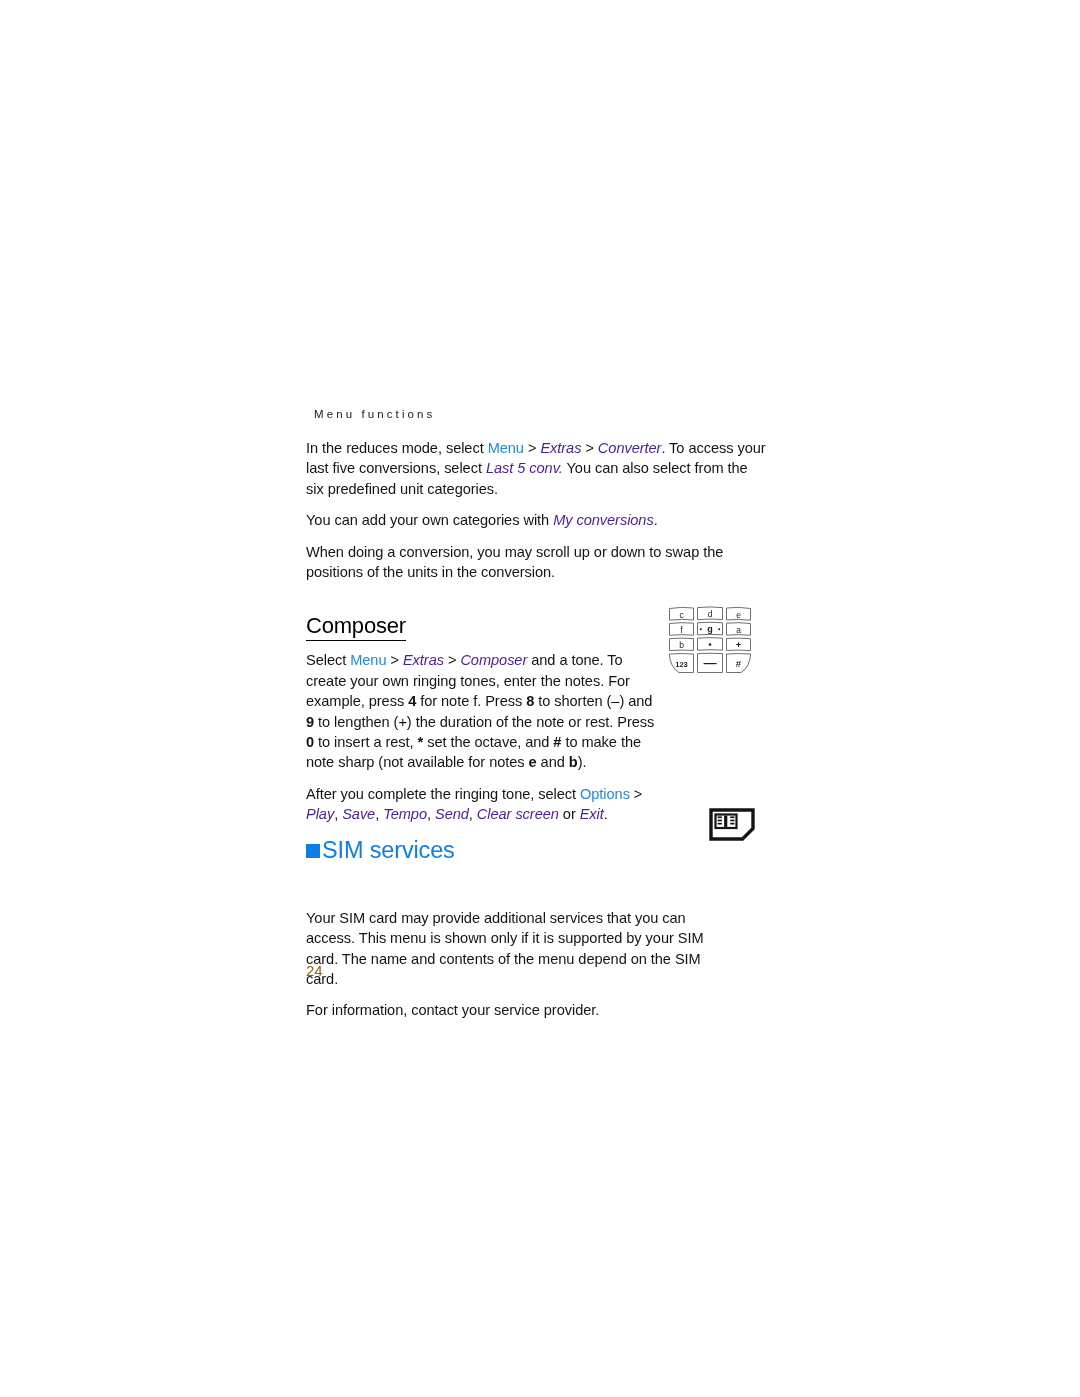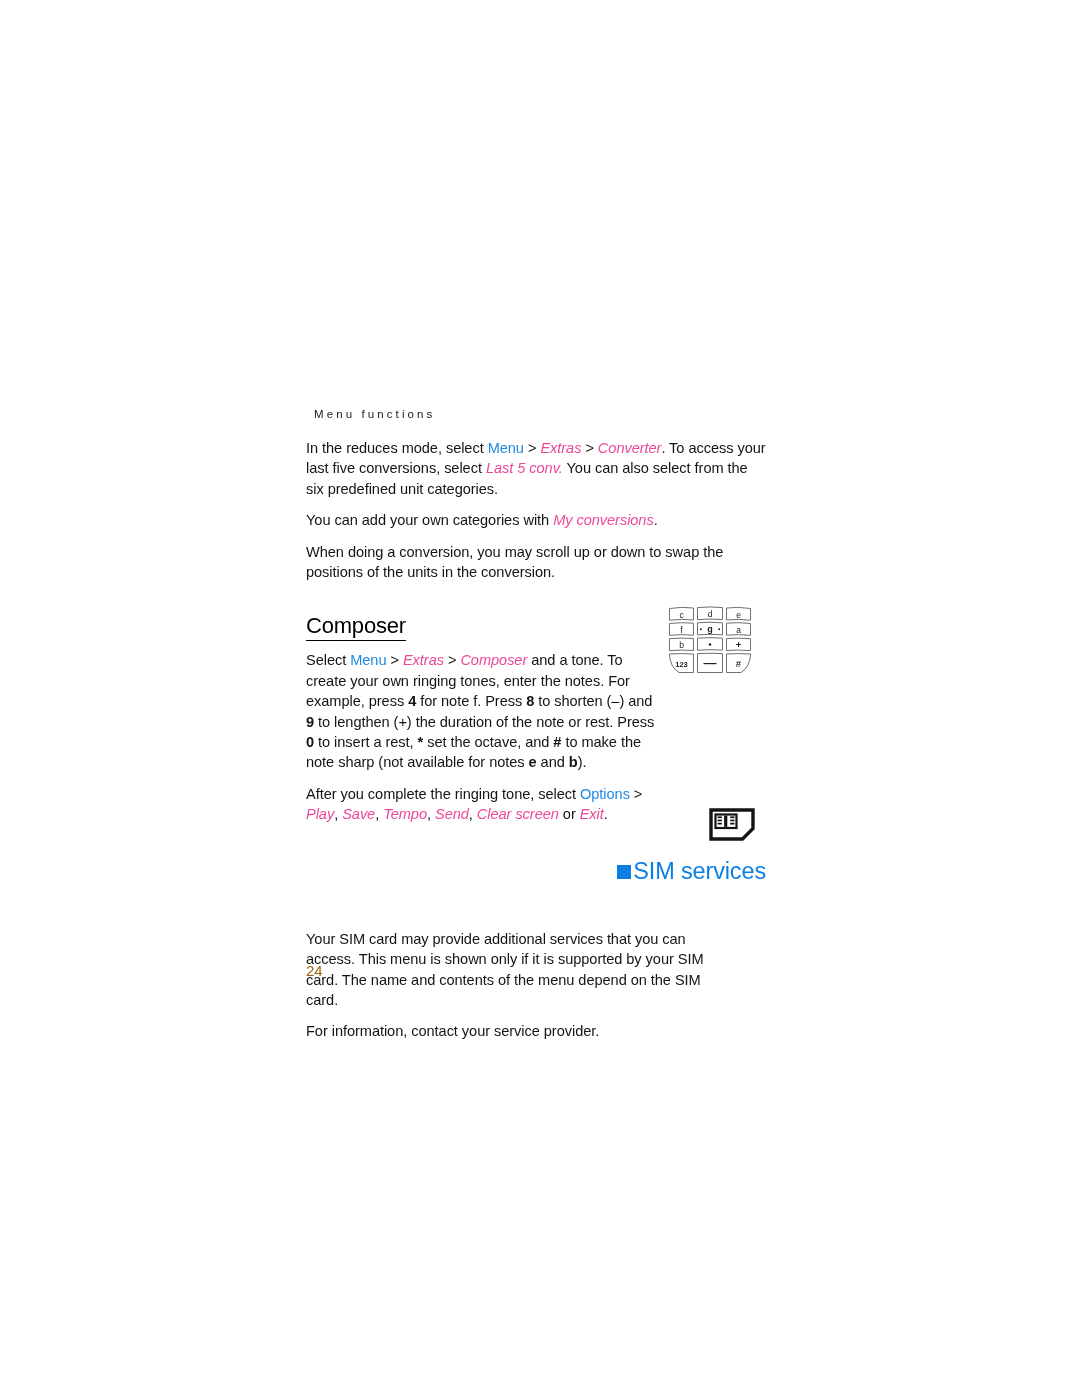--- a/index.html
+++ b/index.html
@@ -52,21 +52,21 @@
     letter-spacing: -0.06px;
   }
 
   .narrow { width: 357px; }
 
   
   .lnk {
     color: #1f8ae0;
   }
   .lnk-i {
-    color: #ec4899;
+    color: #4c1d95;
     font-style: italic;
   }
   .bold-key { font-weight: 700; }
 
   
   h2.sub-heading {
     font-size: 22px;
     font-weight: 400;
     color: #000000;
     margin: 20px 0 9px 0;
@@ -76,27 +76,26 @@
     line-height: 26px;
     letter-spacing: -0.2px;
   }
   .heading-wrap { display: block; }
 
   
   h1.main-heading {
     font-size: 23.5px;
     font-weight: 400;
     color: #0c7fe4;
-    margin: 32px 0 8px 0;
+    margin: 11px 0 8px 0;
     line-height: 28px;
     display: flex;
     align-items: center;
     gap: 2px;
     letter-spacing: -0.15px;
-    justify-content: flex-end;
   }
   .heading-square {
     width: 14px;
     height: 14px;
     background: #0c7fe4;
     display: inline-block;
     flex: 0 0 auto;
     position: relative;
     top: 1px;
   }

